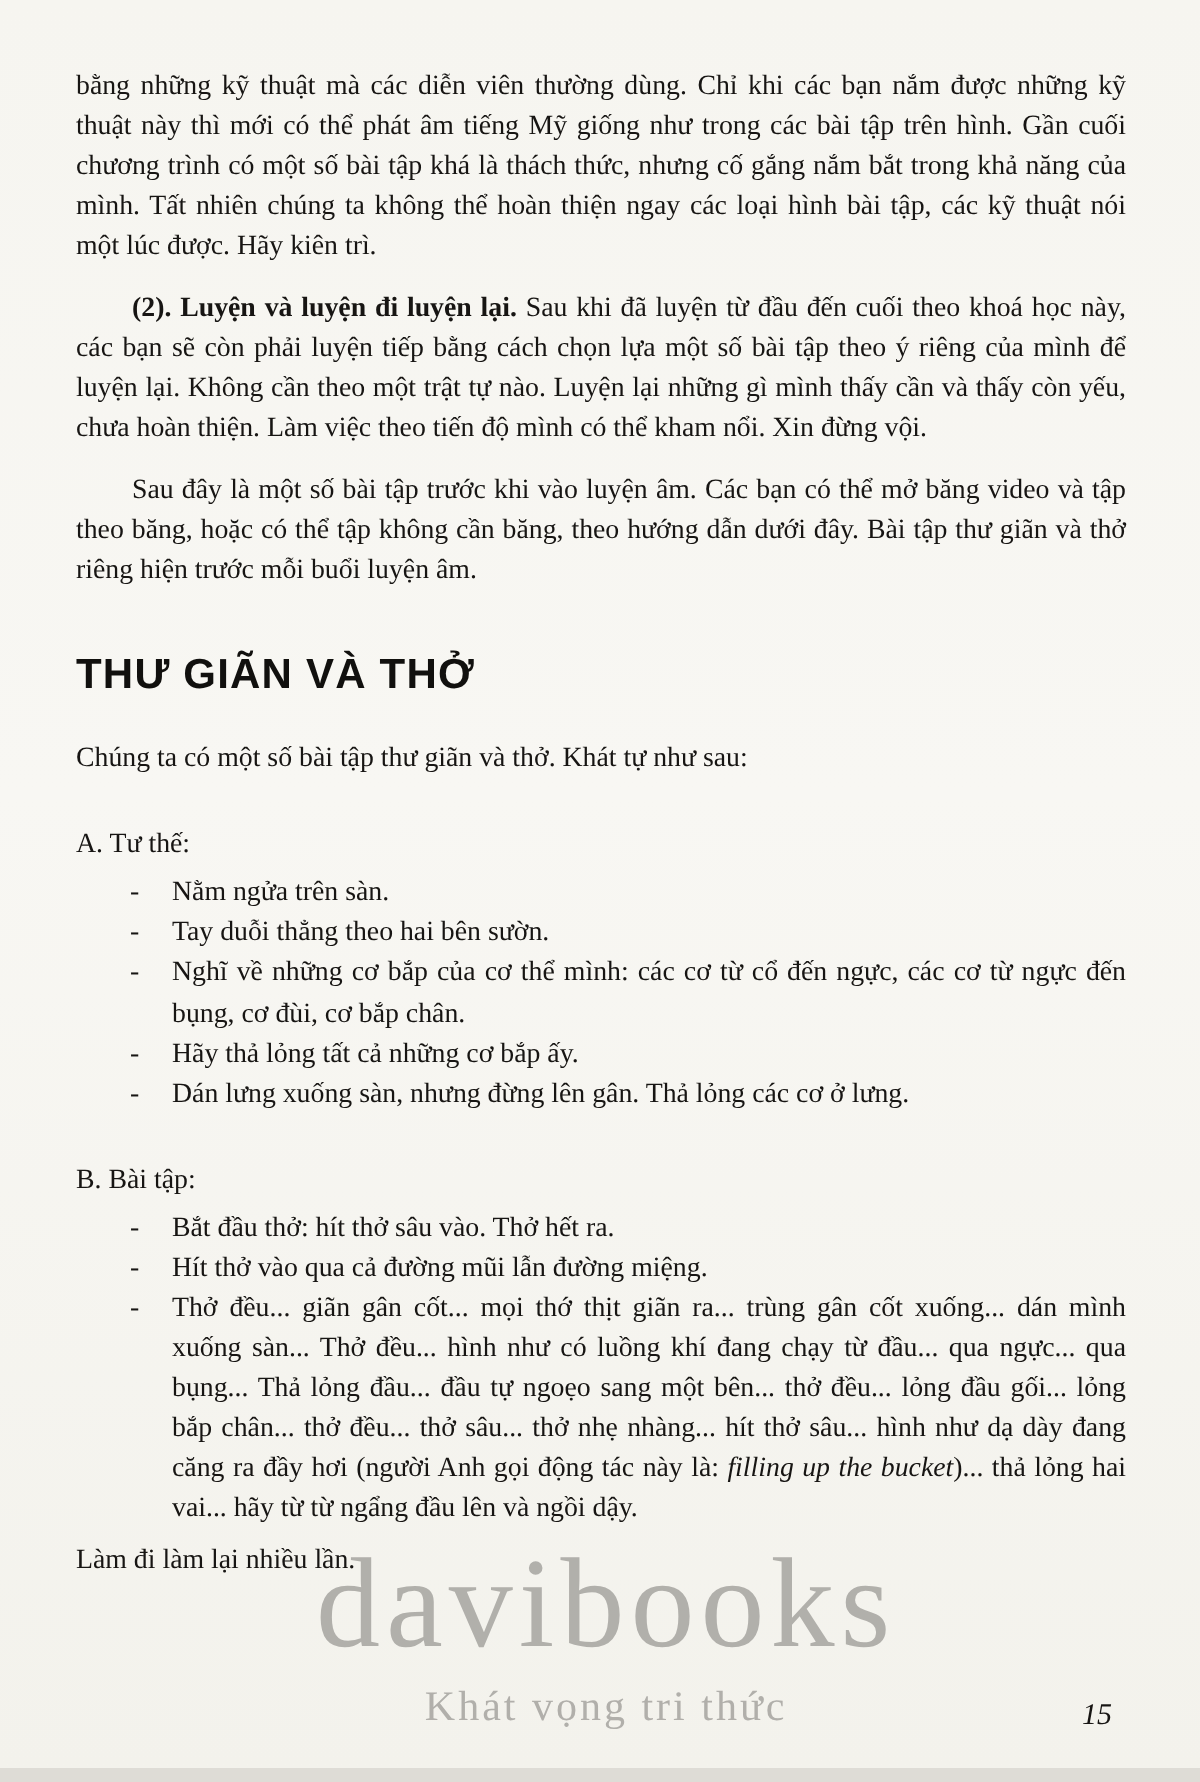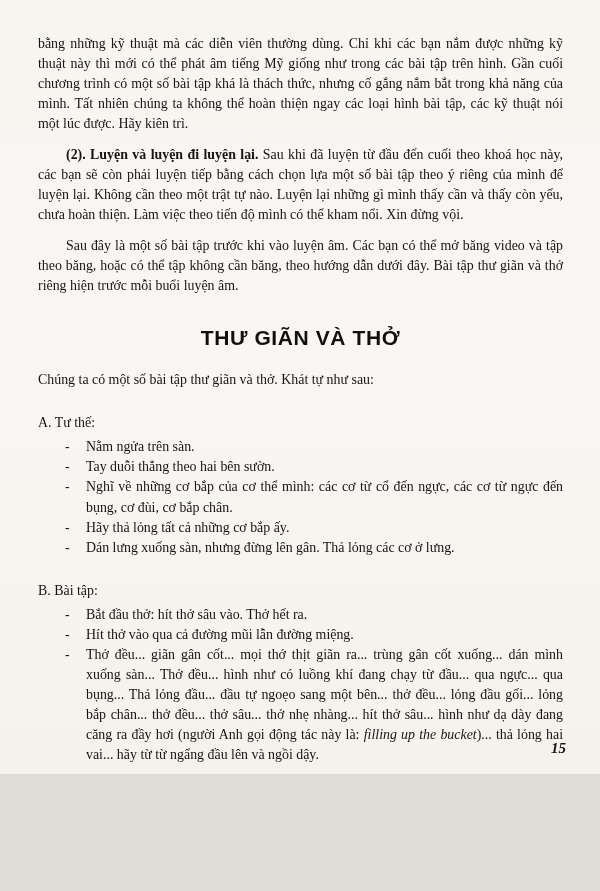--- a/index.html
+++ b/index.html
@@ -1,18 +1,18 @@
 <!DOCTYPE html>
 <html><head>
 <meta charset="utf-8">
 <style>
   html,body { margin:0; padding:0; background:#dedcd6; }
   .page {
     position:relative;
-    width:600px; height:774px;
+    width:600px; height:884px;
     margin:0 auto;
     background:linear-gradient(180deg,#f6f5f0 0%, #f8f7f3 45%, #f3f2ec 100%);
     box-sizing:border-box;
     padding:34px 37px 0 38px;
     font-family:"Liberation Serif", serif;
     color:#171513;
     font-size:13.9px;
     line-height:1.44;
     overflow:hidden;
   }
@@ -20,21 +20,20 @@
   .para-gap { margin-top:11px; }
   .indent { text-indent:28px; }
   .lead-bold { font-weight:bold; }
   .heading {
     font-family:"Liberation Sans", sans-serif;
     font-weight:bold;
     font-size:21px;
     letter-spacing:0.6px;
     margin:27px 0 17px 0;
     color:#11100e;
-    text-align:center;
   }
   .intro { margin-bottom:14px; }
   .section-label { margin:23px 0 4px 0; text-align:left; }
   .list { margin:0; }
   .li { display:flex; padding-left:27px; }
   .dash { flex:none; width:21px; }
   .li-text { flex:1; text-align:justify; }
   .closing { margin-top:6px; text-align:left; }
   .watermark {
     position:absolute; left:158px; top:768px;
@@ -44,22 +43,22 @@
   }
   .wm-name {
     font-family:"Liberation Serif", serif;
     font-size:64px; line-height:1.05; letter-spacing:3px;
   }
   .wm-slogan {
     font-family:"Liberation Serif", serif;
     font-size:21px; letter-spacing:1.5px; margin-top:3px;
   }
   .page-number {
-    position:absolute; right:34px; bottom:14px;
-    font-weight:bold; font-style:italic; font-size:15px;margin-top:30px;
+    position:absolute; right:44px; bottom:14px;
+    font-weight:normal; font-style:italic; font-size:15px;margin-top:30px;
   }
 </style>
 </head>
 <body>
 
 <div class="page">
 
   <p>bằng những kỹ thuật mà các diễn viên thường dùng. Chỉ khi các bạn nắm được những kỹ thuật này thì mới có thể phát âm tiếng Mỹ giống như trong các bài tập trên hình. Gần cuối chương trình có một số bài tập khá là thách thức, nhưng cố gắng nắm bắt trong khả năng của mình. Tất nhiên chúng ta không thể hoàn thiện ngay các loại hình bài tập, các kỹ thuật nói một lúc được. Hãy kiên trì.</p>
 
   <p class="para-gap indent"><span class="lead-bold">(2). Luyện và luyện đi luyện lại.</span><span> Sau khi đã luyện từ đầu đến cuối theo khoá học này, các bạn sẽ còn phải luyện tiếp bằng cách chọn lựa một số bài tập theo ý riêng của mình để luyện lại. Không cần theo một trật tự nào. Luyện lại những gì mình thấy cần và thấy còn yếu, chưa hoàn thiện. Làm việc theo tiến độ mình có thể kham nổi. Xin đừng vội.</span></p>

